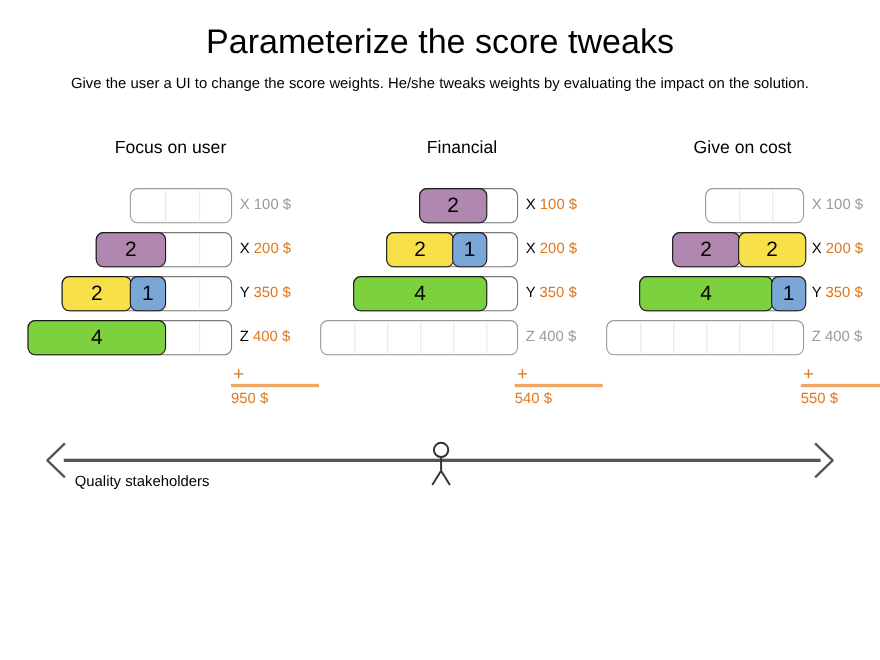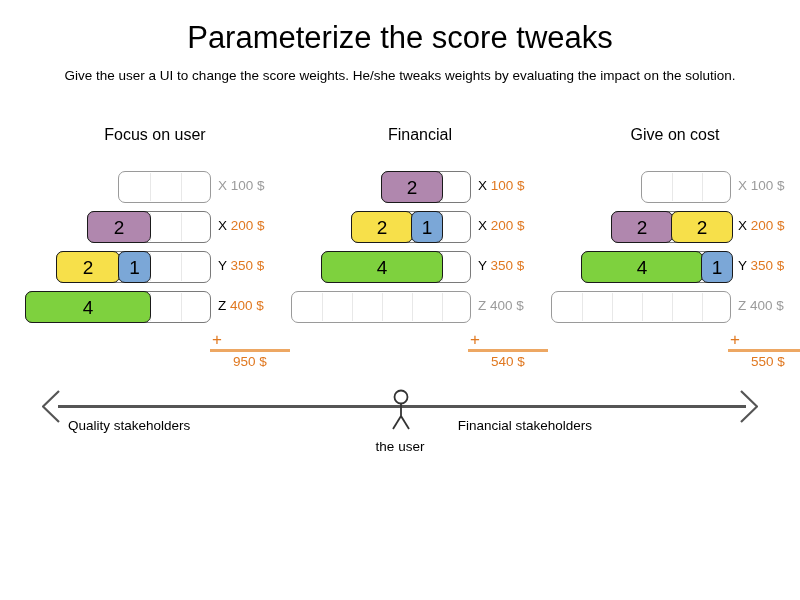--- a/index.html
+++ b/index.html
@@ -131,29 +131,29 @@
   }
   .total .rule {
     display: block;
     height: 2.5px;
     background: #eda763;
     margin-top: 3px;
   }
   .total .sum {
     display: block;
     font-size: 13.5px;
-    text-align: center;
+    text-align: left;
     margin-top: 2px;
   }
 
   
   #axis-area {
     position: absolute;
     left: 0;
-    top: 386px;
+    top: 398px;
     width: 660px;
     height: 110px;
   }
   #axis-line {
     position: absolute;
     left: 58px;
     top: 19px;
     width: 688px;
     height: 2.5px;
     background: #555555;
@@ -383,27 +383,25 @@
   </div>
 
   <div class="arrow-head" id="arrow-right">
     <svg width="18" height="33" viewBox="0 0 18 33">
       <polyline points="1,1 17,16.5 1,32" fill="none" stroke="#555555" stroke-width="2.2"></polyline>
     </svg>
   </div>
 
   <div class="axis-end-label" id="label-left">Quality stakeholders</div>
 
-  <div class="axis-end-label" id="label-right">Financial stakeholders</div>
 
   <div id="stick-figure">
     <svg width="34" height="42" viewBox="0 0 34 42">
       <circle cx="17" cy="9" r="6.5" fill="#ffffff" stroke="#333333" stroke-width="1.8"></circle>
       <line x1="17" y1="15.5" x2="17" y2="28" stroke="#333333" stroke-width="1.8"></line>
       <line x1="17" y1="28" x2="9" y2="41" stroke="#333333" stroke-width="1.8"></line>
       <line x1="17" y1="28" x2="25" y2="41" stroke="#333333" stroke-width="1.8"></line>
     </svg>
   </div>
 
   <div id="user-caption">
-    <div>the user</div>
   </div>
 </div>
 
 </body></html>

